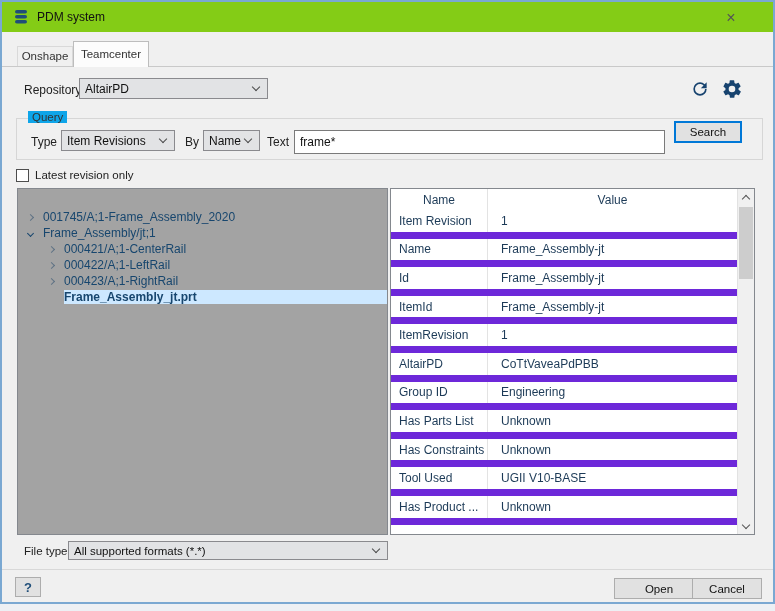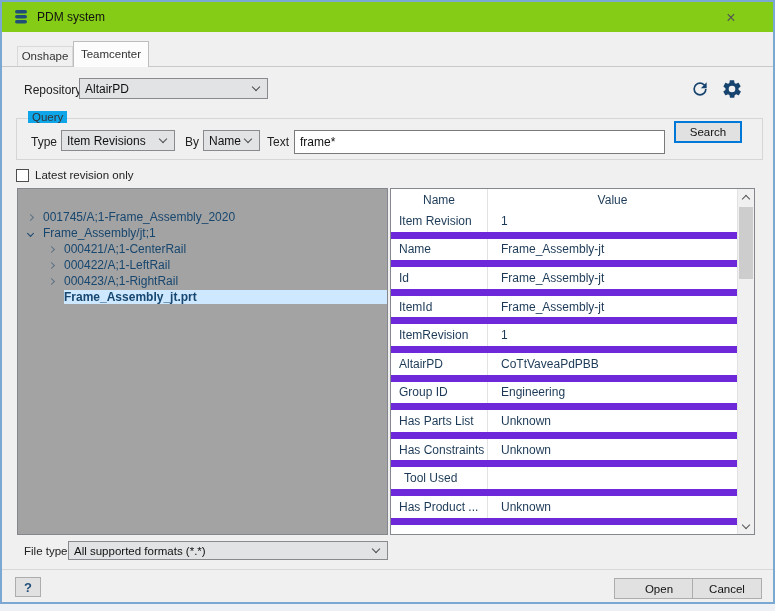--- a/index.html
+++ b/index.html
@@ -211,20 +211,21 @@
         <div class="prop-row prop-data">
           <span>Has Parts List</span>
           <span>Unknown</span>
         </div>
         <div class="prop-row prop-data">
           <span>Has Constraints</span>
           <span>Unknown</span>
         </div>
         <div class="prop-row prop-data">
           <span>Tool Used</span>
+          <span>UGII V10-BASE</span>
         </div>
         <div class="prop-row prop-data">
           <span>Has Product ...</span>
           <span>Unknown</span>
         </div>
       </div>
     <div class="prop-scroll">
       <div class="scroll-arrow" style="top:0;">
           <span class="s-chev s-up"></span>
         </div>

